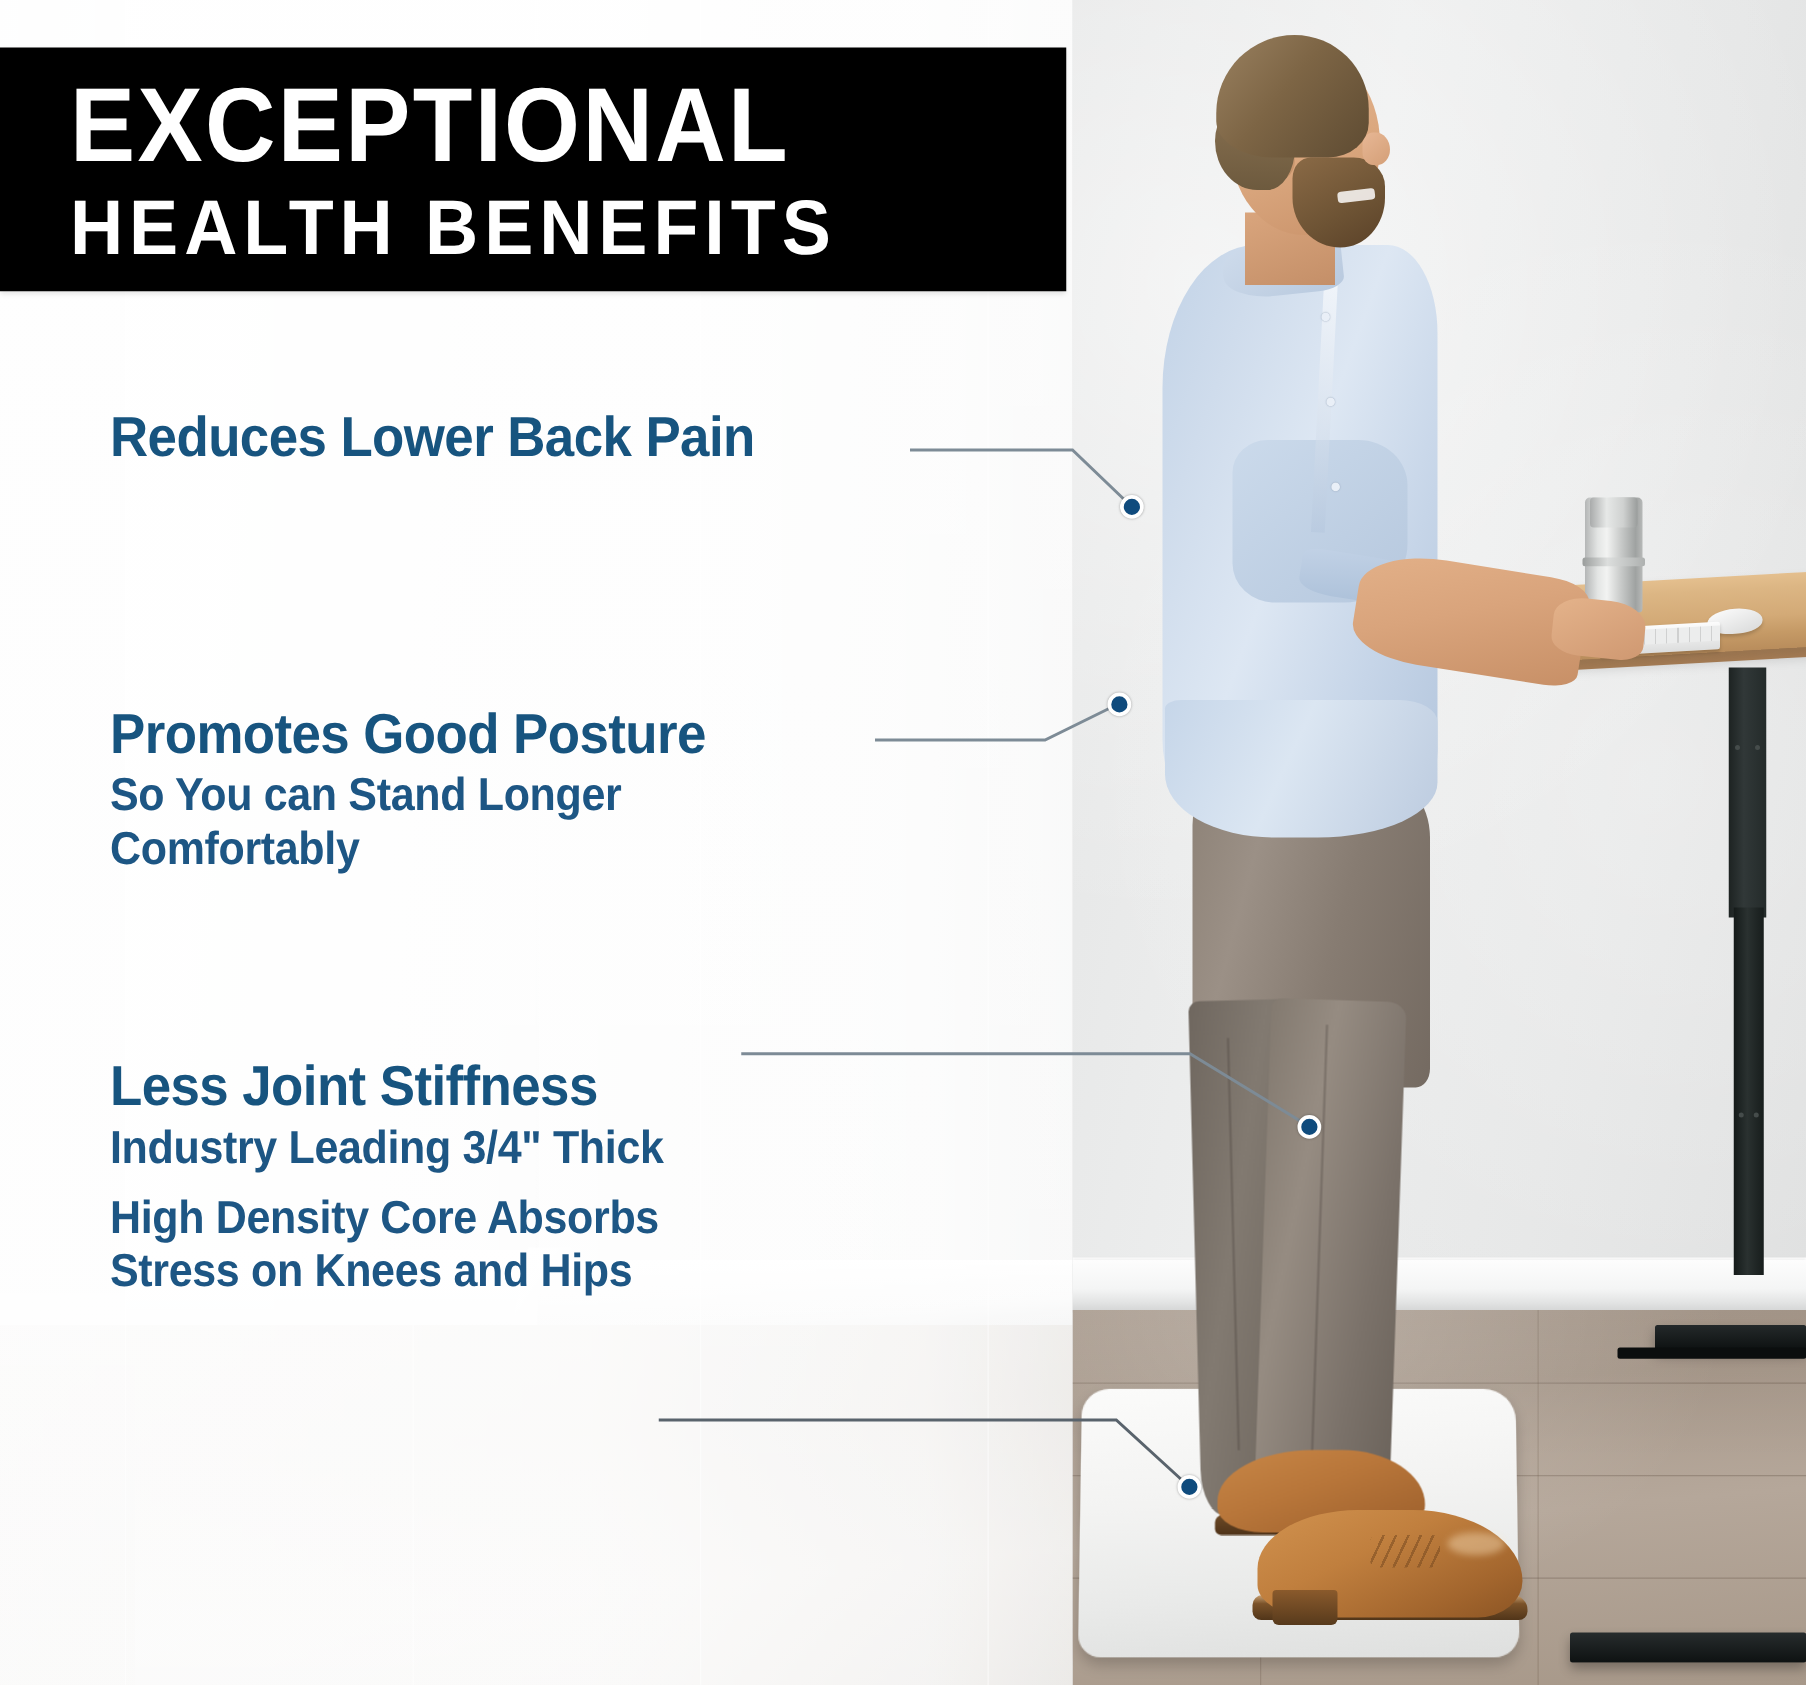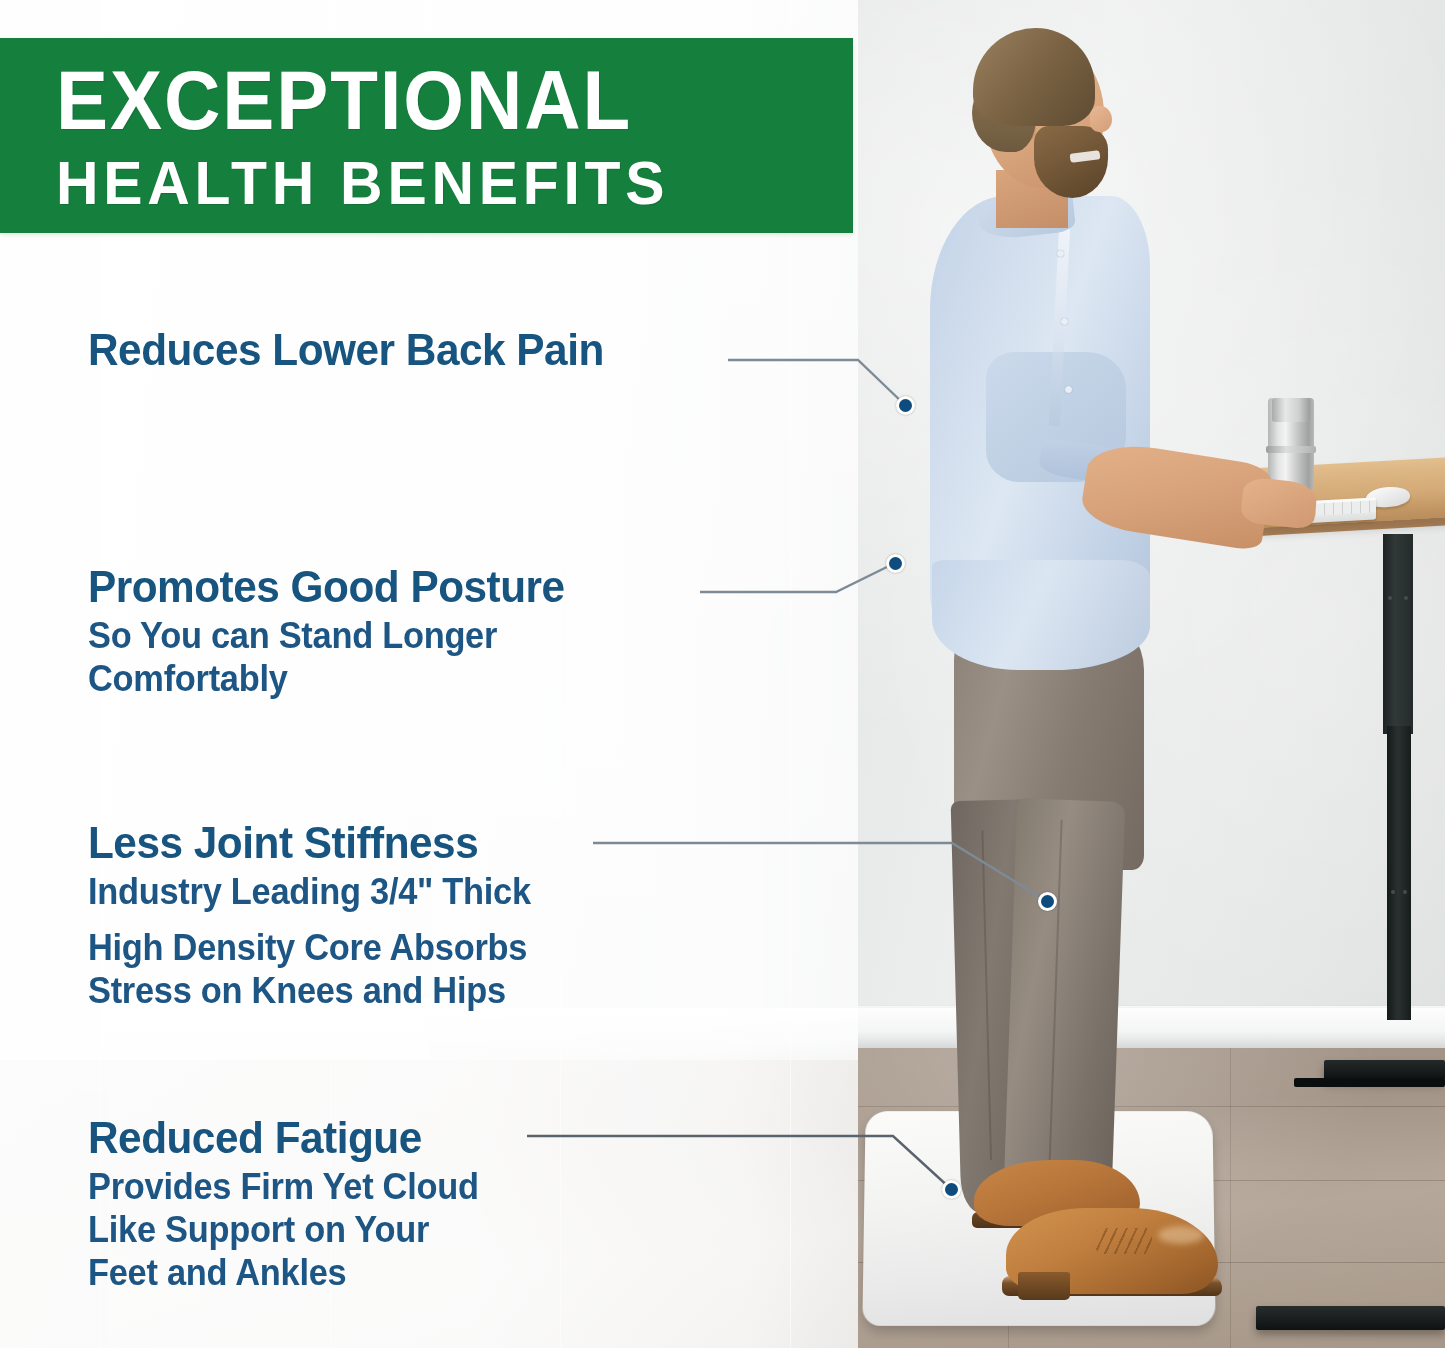--- a/index.html
+++ b/index.html
@@ -211,21 +211,21 @@
   .l-wash{position:absolute;inset:0;
     background:linear-gradient(90deg,rgba(255,255,255,.93) 0%,rgba(255,255,255,.90) 55%,rgba(255,255,255,.80) 86%,rgba(255,255,255,.62) 100%);}
   .l-wash2{position:absolute;inset:0;
     background:linear-gradient(180deg,rgba(255,255,255,.55) 0%,rgba(255,255,255,.30) 45%,rgba(255,255,255,.12) 100%);}
   .l-vert-seam{position:absolute;top:0;height:1348px;width:1px;
     background:rgba(255,255,255,.55);}
 
   
   .banner{
     position:absolute;left:0;top:38px;width:853px;height:195px;
-    background:#15803d;
+    background:#000000;
     box-shadow:0 2px 4px rgba(0,0,0,.10);
   }
   .banner-l1,.banner-l2{
     color:#ffffff;
     font-family:"Liberation Sans", sans-serif;
     font-weight:bold;
     letter-spacing:1px;
     white-space:nowrap;
     text-shadow:1px 1px 1px rgba(0,0,0,.12);
     position:absolute;left:56px;
@@ -381,31 +381,23 @@
   </div>
 
   <div class="benefit" style="top:562px">
     <div class="b-title">Promotes Good Posture</div>
     <div class="b-lines">
       <div class="b-line">So You can Stand Longer</div>
       <div class="b-line">Comfortably</div>
     </div>
   </div>
 
-  <div class="benefit" style="top:818px">
+  <div class="benefit" style="top:844px">
     <div class="b-title">Less Joint Stiffness</div>
     <div class="b-lines">
       <div class="b-line">Industry Leading 3/4" Thick</div>
       <div class="b-line gap">High Density Core Absorbs</div>
       <div class="b-line">Stress on Knees and Hips</div>
     </div>
   </div>
 
-  <div class="benefit" style="top:1113px">
-    <div class="b-title">Reduced Fatigue</div>
-    <div class="b-lines">
-      <div class="b-line">Provides Firm Yet Cloud</div>
-      <div class="b-line">Like Support on Your</div>
-      <div class="b-line">Feet and Ankles</div>
-    </div>
-  </div>
 
 </div>
 
 </body></html>

